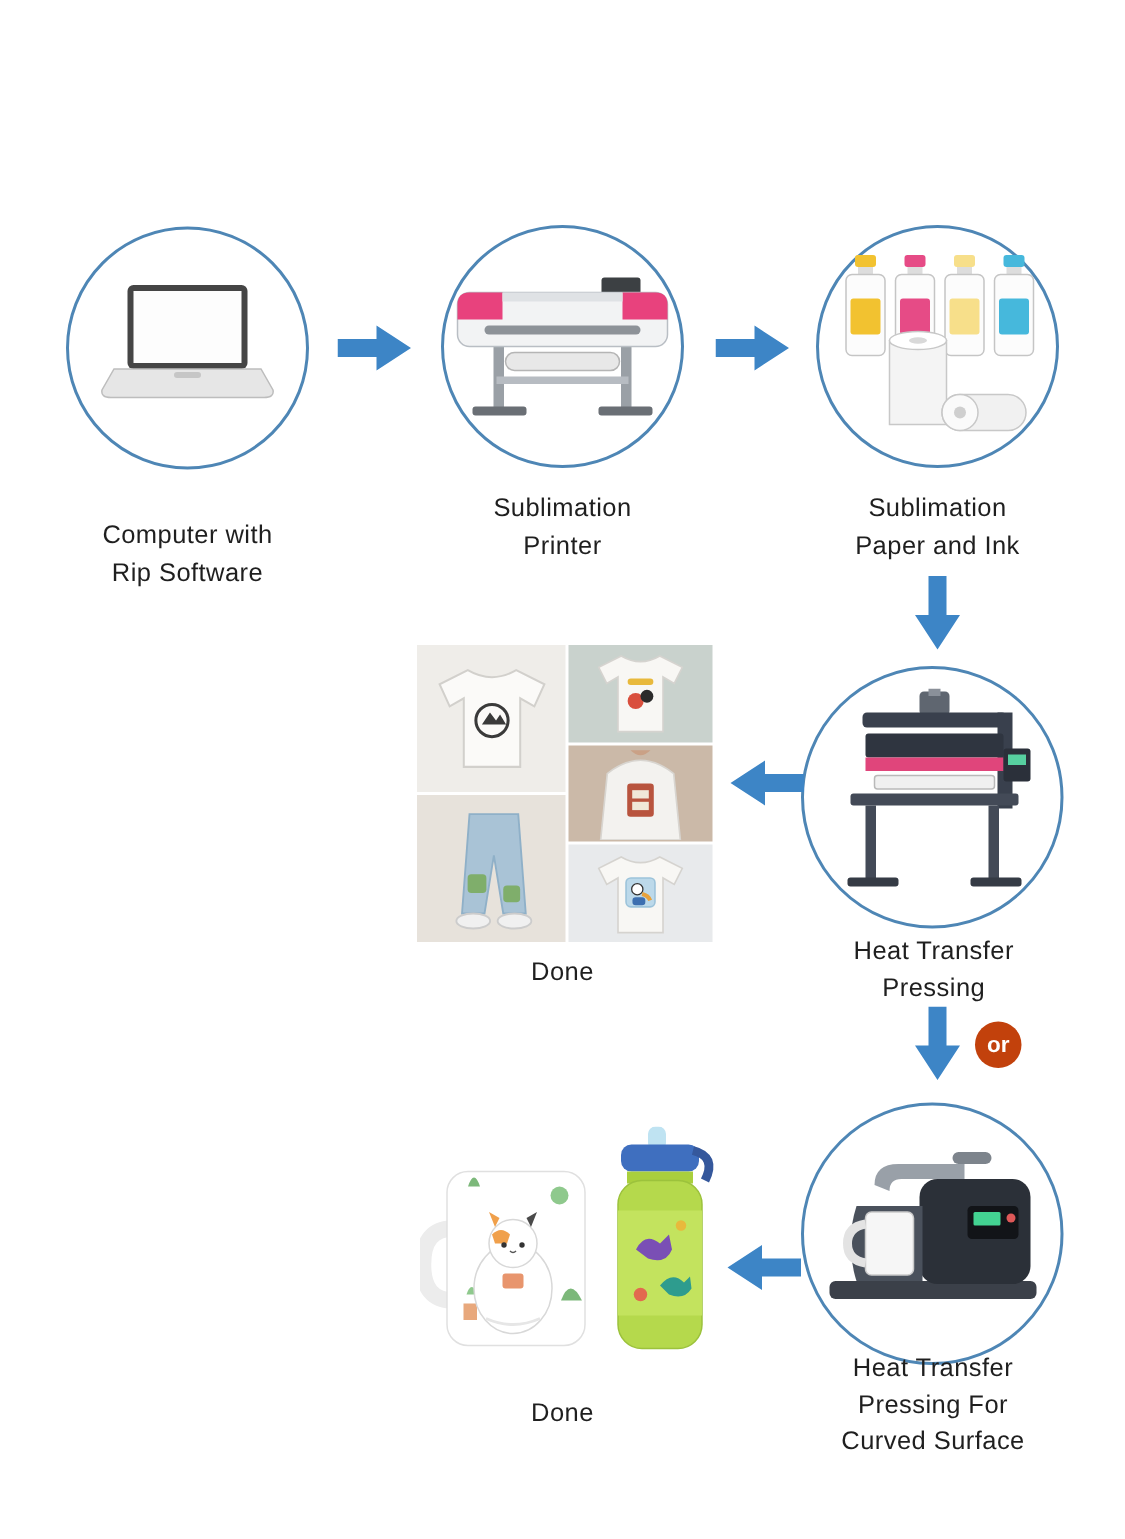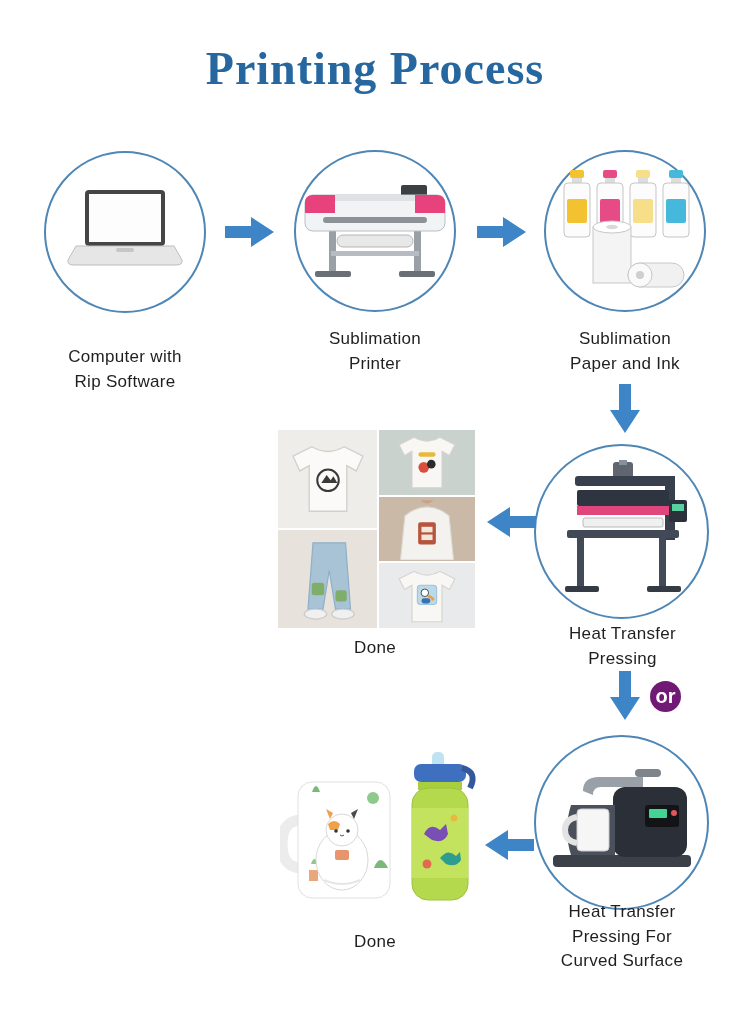--- a/index.html
+++ b/index.html
@@ -26,21 +26,21 @@
     position:absolute; text-align:center;
     font-size:17px; line-height:1.45; color:#1f1f1f;
     white-space:pre-line; letter-spacing:0.3px;
   }
 
   .arrow { position:absolute; }
   .arrow svg path { fill:#3d85c6; }
 
   .or-badge {
     position:absolute; width:31px; height:31px; border-radius:50%;
-    background:#701a75; color:#fff; font-size:20px; font-weight:700;
+    background:#c2410c; color:#fff; font-size:15px; font-weight:700;
     display:flex; align-items:center; justify-content:center;text-align:center;
   }
 
   .collage { position:absolute; left:278px; top:430px; width:197px; height:198px; display:flex; gap:2px; }
   .collage .col { display:flex; flex-direction:column; gap:2px; }
   .collage .col-l { width:99px; }
   .collage .col-r { width:96px; }
   .cell { flex:1; display:flex; align-items:center; justify-content:center; overflow:hidden; }
   .bg-a { background:#efede9; }
   .bg-b { background:#e7e2db; }
@@ -48,21 +48,20 @@
   .bg-d { background:#cbb9a8; }
   .bg-e { background:#e8eaec; }
 
   .photo { position:absolute; display:flex; align-items:flex-end; justify-content:center; }
 </style>
 </head>
 <body>
 
 <div class="canvas">
 
-  <div class="title">Printing Process</div>
 
   <div class="circle small" style="left:44px; top:151px;">
     <span>
       <svg width="124" height="92" viewBox="0 0 124 92">
         <rect x="22" y="6" width="80" height="56" rx="4" fill="#454545"></rect>
         <rect x="26" y="10" width="72" height="48" fill="#fdfdfd"></rect>
         <path d="M13 62 H111 L119 76 Q120 81 113 81 H11 Q4 81 5 76 Z" fill="#e6e6e6" stroke="#bdbdbd" stroke-width="1"></path>
         <rect x="53" y="64" width="18" height="4" rx="2" fill="#c6c6c6"></rect>
       </svg>
     </span>

